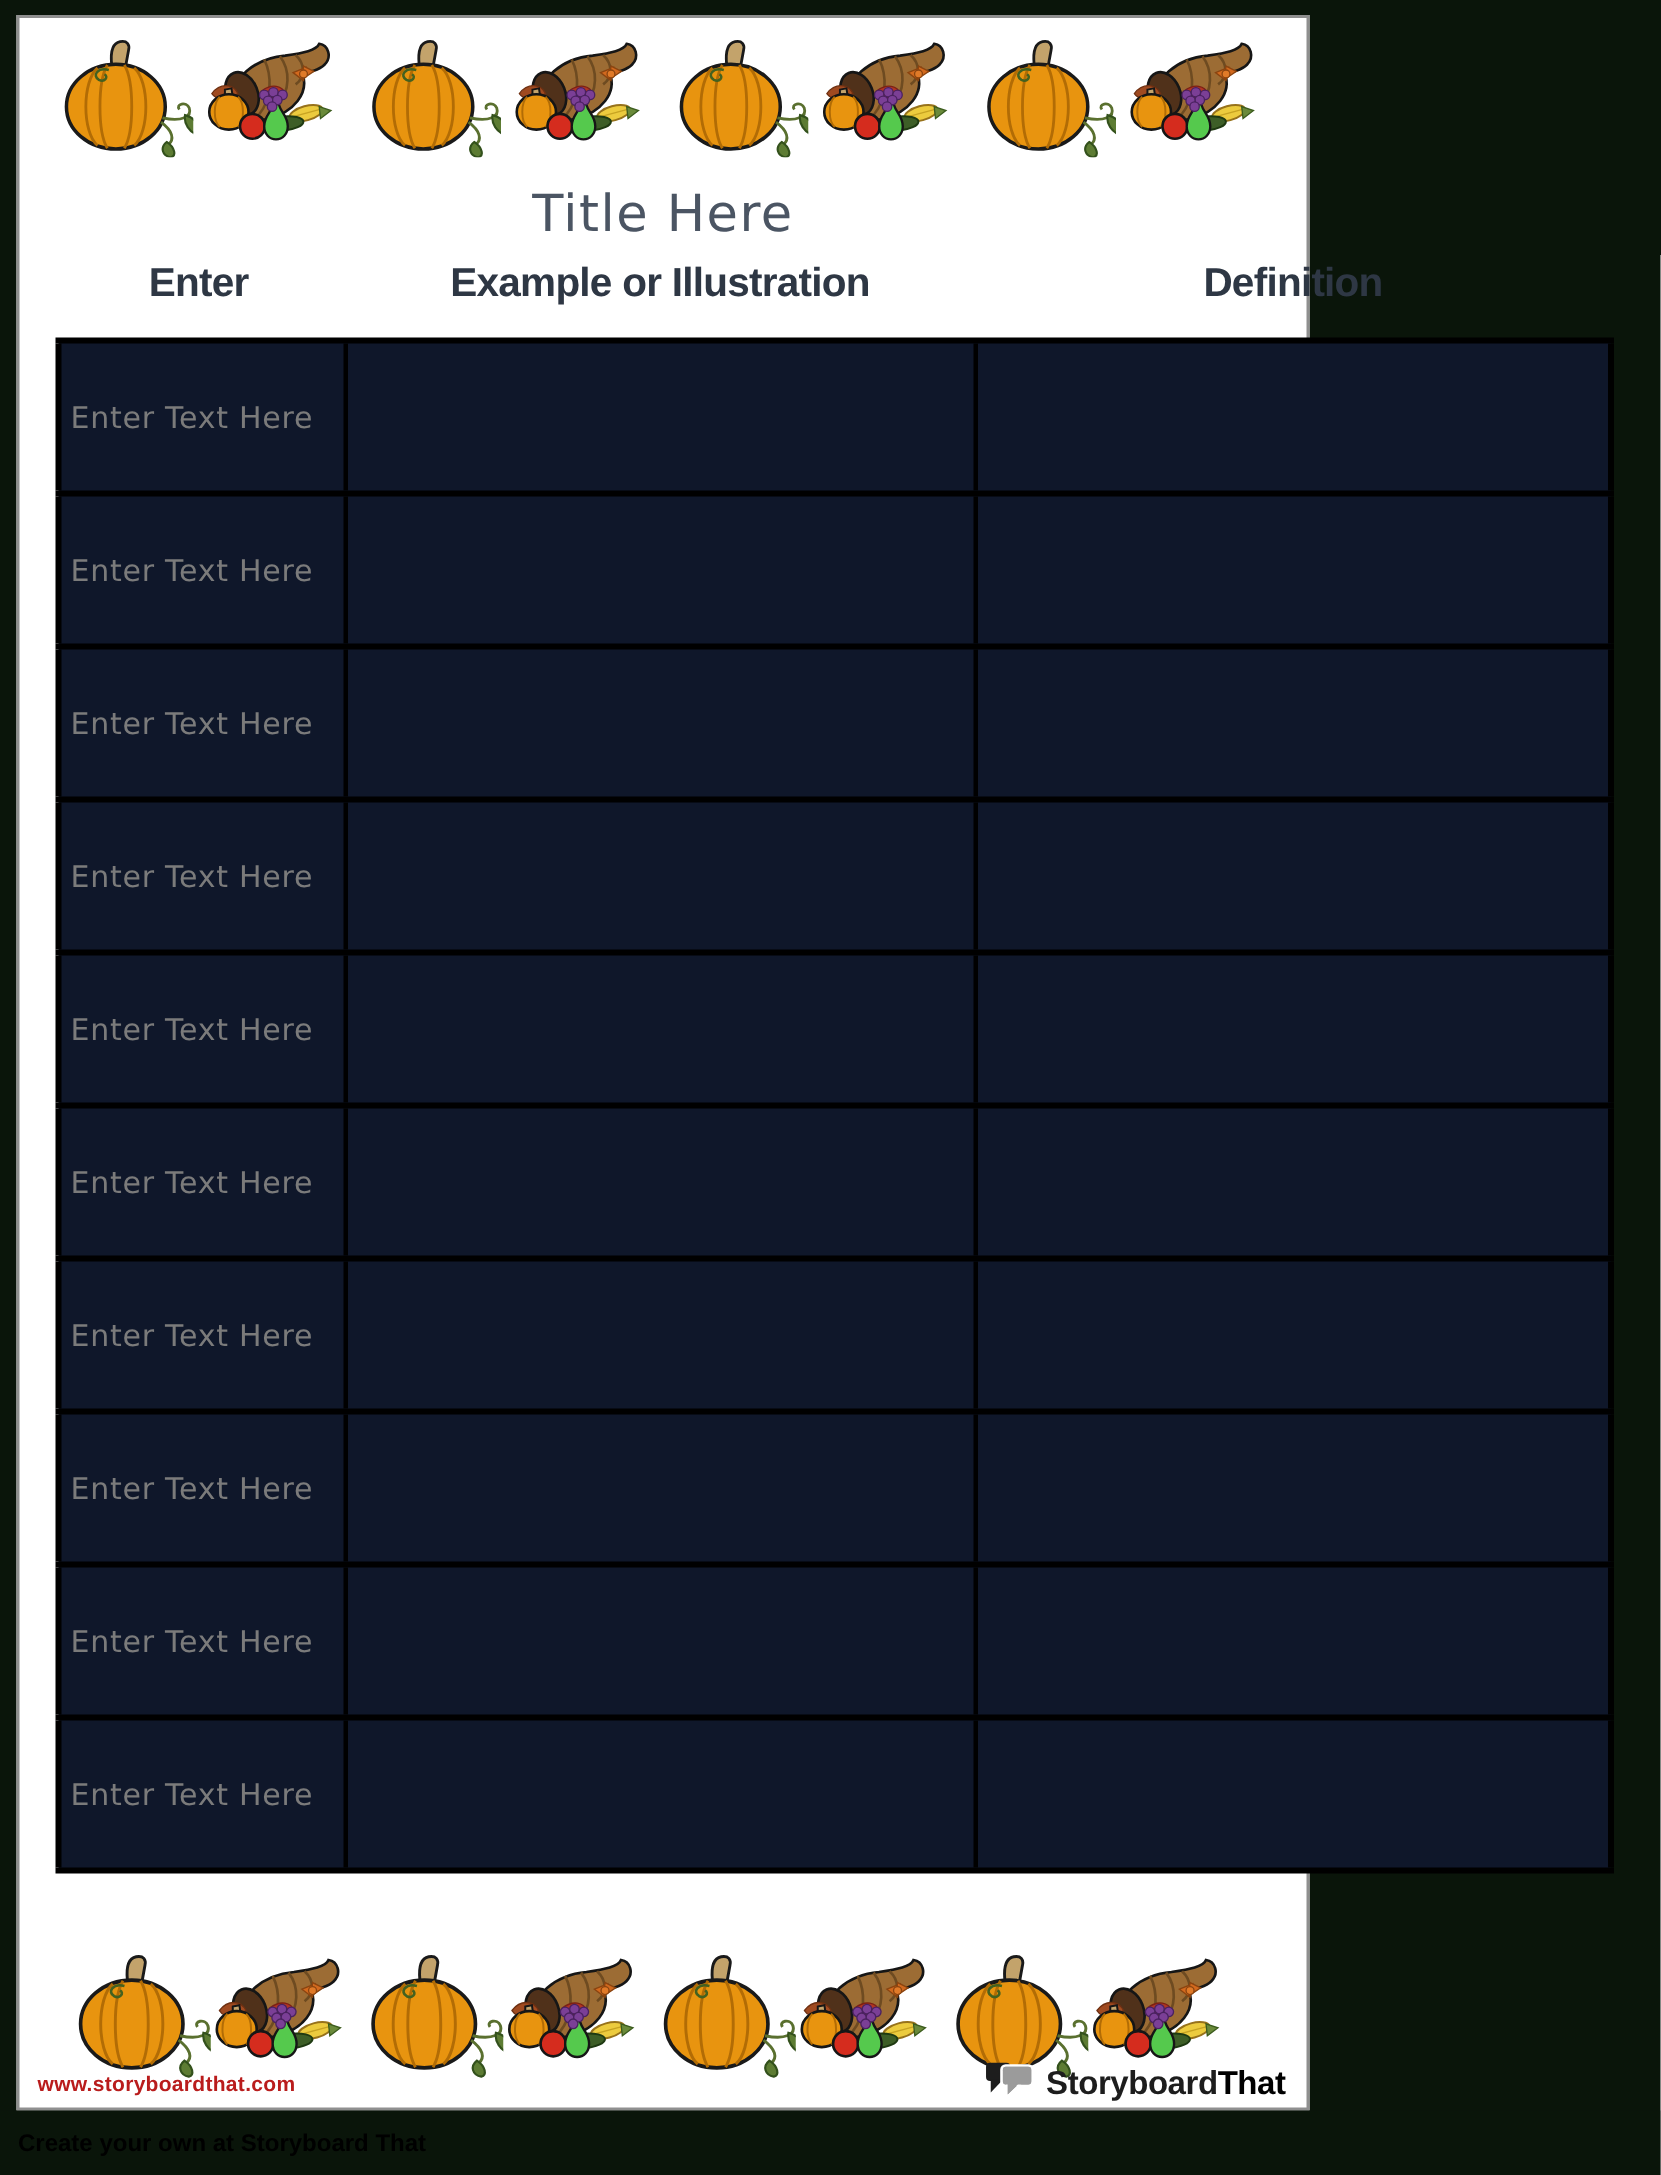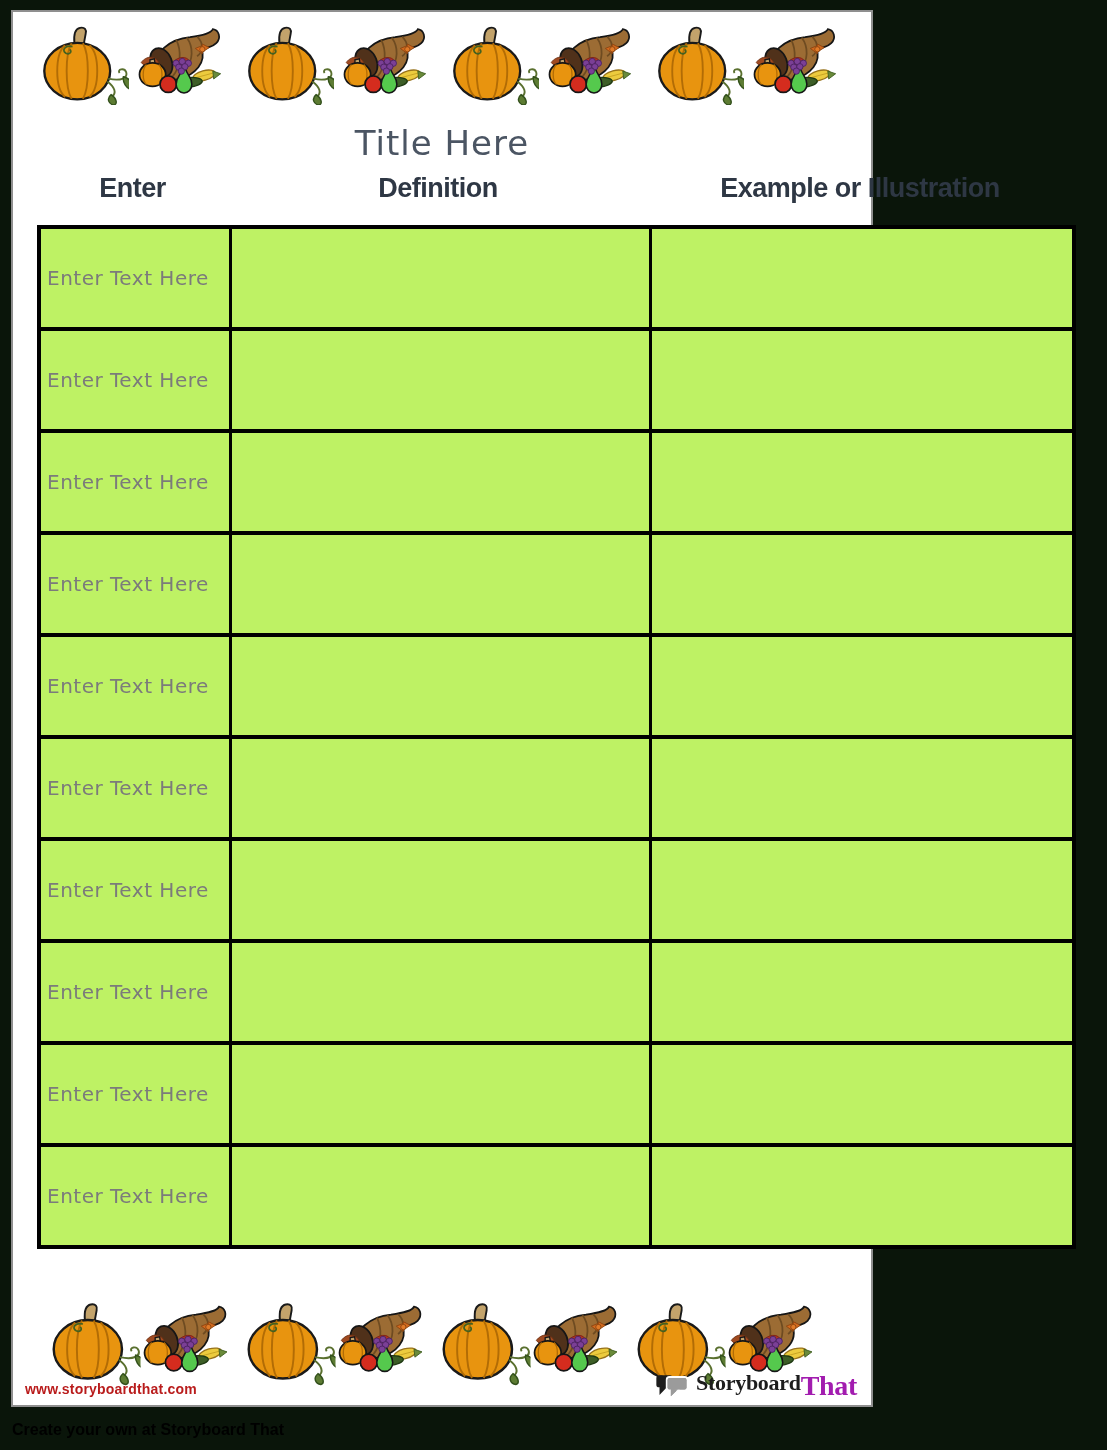--- a/index.html
+++ b/index.html
@@ -33,39 +33,39 @@
   .h-ex   { width:424px; }
 
   table.vocab {
     position:absolute; left:24px; top:213px; width:1035px;
     border-collapse:collapse; table-layout:fixed;
     border:4px solid #000;
   }
   .vocab td {
     border-style:solid; border-color:#000;
     border-width:4px 3px;
-    height:102px; vertical-align:middle; background:#bef264;
+    height:102px; vertical-align:middle; background:#0f172a;
   }
   .vocab td.word {
     width:191px; padding-left:6px;
     font-family:"DejaVu Sans",sans-serif; font-size:20px; color:#7b7b7b;
     letter-spacing:0.5px;
   }
   .vocab td.def { width:420px; }
   .vocab td.ex  { width:424px; }
 
   .website {
     position:absolute; left:12px; top:1369px;
     font-size:14px; font-weight:bold; color:#b91c1c; letter-spacing:0.2px;
   }
 
-  .logo { position:absolute; right:14px; top:1358px; display:flex; align-items:flex-start;font-family:Liberation Serif, serif; }
+  .logo { position:absolute; right:14px; top:1358px; display:flex; align-items:flex-end; }
   .logo svg { width:36px; height:32px; margin-right:5px; }
   .logo .t1 { font-size:22px; font-weight:bold; color:#1d1d1d; letter-spacing:-0.3px; }
-  .logo .t2 { font-size:28px; font-weight:bold; color:#a21caf; letter-spacing:-0.3px; }
+  .logo .t2 { font-size:22px; font-weight:bold; color:#000000; letter-spacing:-0.3px; }
 
   .bottom-bar { position:absolute; left:0; top:1407px; width:1107px; height:43px; background:#0a150a; }
   .bottom-bar .txt {
     position:absolute; left:12px; top:14px;
     font-size:16px; font-weight:bold; color:#000000;
   }
 
   .defs-hidden { position:absolute; width:0; height:0; overflow:hidden; }
 </style>
 </head>
@@ -160,22 +160,22 @@
       </svg>
       <svg class="deco-icon">
         <use href="#sym-cornucopia"></use>
       </svg>
     </div>
 
   <div class="page-title">Title Here</div>
 
   <div class="col-headers">
     <div class="h h-word">Enter</div>
+    <div class="h h-ex">Example or Illustration</div>
     <div class="h h-def">Definition</div>
-    <div class="h h-ex">Example or Illustration</div>
   </div>
 
   <table class="vocab">
     <tbody>
       <tr>
         <td class="word">Enter Text Here</td>
         <td class="def"></td>
         <td class="ex"></td>
       </tr>
       <tr>

